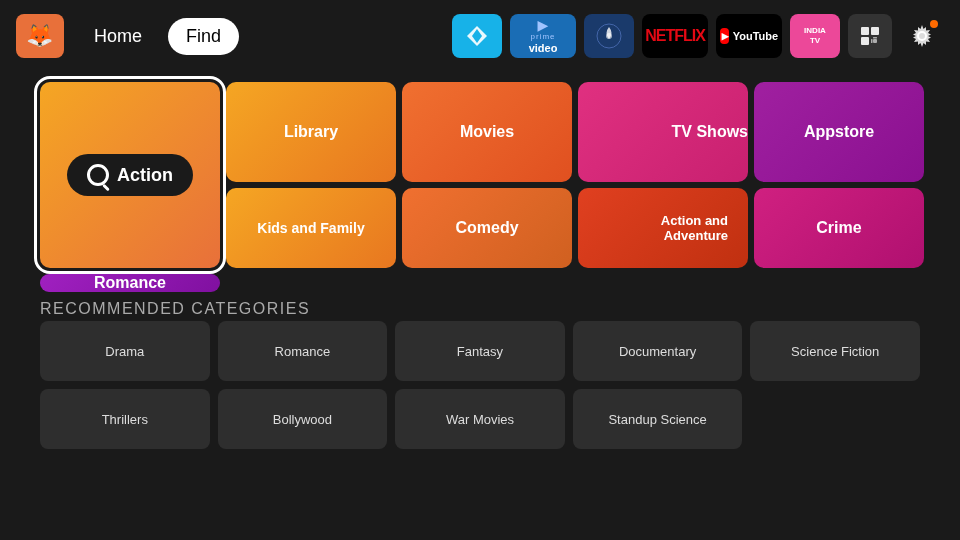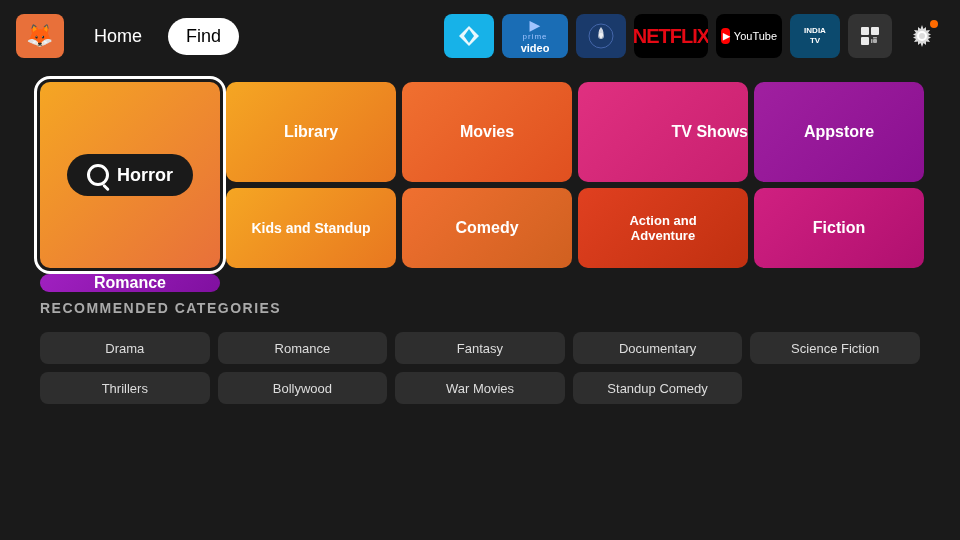--- a/index.html
+++ b/index.html
@@ -74,25 +74,25 @@
       background: #1a6db5;
       font-size: 10px;
       text-align: center;
       padding: 2px;
     }
     .app-paramount {
       width: 50px;
       background: #1a3a6b;
     }
     .app-netflix {
-      width: 74px;
+      width: 66px;
       background: #000;
       color: #e50914;
       font-weight: 900;
-      font-size: 20px;
+      font-size: 16px;
       letter-spacing: -1px;
     }
     .app-youtube {
       width: 66px;
       background: #000;
       color: white;
       font-size: 12px;
       font-weight: bold;
       gap: 4px;
     }
@@ -100,21 +100,21 @@
       background: red;
       border-radius: 4px;
       width: 20px;
       height: 16px;
       display: flex;
       align-items: center;
       justify-content: center;
     }
     .app-india {
       width: 50px;
-      background: #0c4a6e;
+      background: #ec4899;
       font-size: 9px;
       font-weight: bold;
       color: white;
       text-align: center;
     }
     .app-grid {
       width: 44px;
       background: #333;
       font-size: 20px;
     }
@@ -221,52 +221,52 @@
       font-size: 14px;
     }
     
     .tile-comedy {
       background: linear-gradient(135deg, #f07030, #d06020);
     }
     
     .tile-action {
       background: linear-gradient(135deg, #e04020, #c03010);
       font-size: 13px;
-      text-align: center;
+      text-align: right;
       padding: 20px;
     }
     
     .tile-horror {
       background: linear-gradient(135deg, #d02080, #b01070);
     }
     
     .tile-romance {
       background: linear-gradient(135deg, #a020c0, #8010a0);
     }
 
     
     .recommended-label {
-      font-size: 14px;
-      font-weight: 700;
+      font-size: 16px;
+      font-weight: 400;
       letter-spacing: 1.5px;
       color: #aaa;
-      margin-bottom: 16px;
+      margin-bottom: 3px;
       text-transform: uppercase;
     }
 
     .rec-grid {
       display: grid;
       grid-template-columns: repeat(5, 1fr);
       gap: 8px;
     }
 
     .rec-tile {
       background: #2e2e2e;
       border-radius: 8px;
-      height: 32px;
+      height: 60px;
       display: flex;
       align-items: center;
       justify-content: center;
       font-size: 13px;
       font-weight: 500;
       color: #ddd;
       cursor: pointer;
     }
 
     
@@ -330,21 +330,21 @@
     </div>
 
     <div class="app-icon app-netflix">
       <span>NETFLIX</span>
     </div>
 
     <div class="app-icon app-youtube" style="display:flex;align-items:center;gap:4px;padding:0 6px;">
       <div class="yt-play">
         <span style="font-size:9px;margin-left:2px;">▶</span>
       </div>
-      <span style="font-size:11px;font-weight:normal;">YouTube</span>
+      <span style="font-size:11px;font-weight:bold;">YouTube</span>
     </div>
 
     <div class="app-icon app-india">
       <span style="font-size:8px;line-height:1.2;">INDIA<br>TV</span>
     </div>
 
     <div class="app-icon app-grid">
       <svg width="24" height="24" viewBox="0 0 24 24">
         <rect x="3" y="3" width="8" height="8" rx="1" fill="white" opacity="0.9"></rect>
         <rect x="13" y="3" width="8" height="8" rx="1" fill="white" opacity="0.9"></rect>
@@ -365,54 +365,54 @@
   </div>
 </nav>
 
 <div class="main-content">
 
   <div class="tiles-grid">
 
     <div class="tile tile-search" style="grid-row:1/3; grid-column:1;">
       <div class="search-inner">
         <div class="search-circle"></div>
-        <span>Horror</span>
+        <span>Action</span>
       </div>
     </div>
 
     <div class="tile tile-library">
       <span>Library</span>
     </div>
 
     <div class="tile tile-movies">
       <span>Movies</span>
     </div>
 
     <div class="tile tile-tvshows">
       <span>TV Shows</span>
     </div>
 
     <div class="tile tile-appstore">
       <span>Appstore</span>
     </div>
 
     <div class="tile tile-kids">
-      <span>Kids and Standup</span>
+      <span>Kids and Family</span>
     </div>
 
     <div class="tile tile-comedy">
       <span>Comedy</span>
     </div>
 
     <div class="tile tile-action">
       <span>Action and Adventure</span>
     </div>
 
     <div class="tile tile-horror">
-      <span>Fiction</span>
+      <span>Crime</span>
     </div>
 
     <div class="tile tile-romance">
       <span>Romance</span>
     </div>
 
   </div>
 
   <div>
     <div class="recommended-label">RECOMMENDED CATEGORIES</div>
@@ -421,17 +421,17 @@
 
       <div class="rec-tile">Drama</div>
       <div class="rec-tile">Romance</div>
       <div class="rec-tile">Fantasy</div>
       <div class="rec-tile">Documentary</div>
 
       <div class="rec-tile">Science Fiction</div>
       <div class="rec-tile">Thrillers</div>
       <div class="rec-tile">Bollywood</div>
       <div class="rec-tile">War Movies</div>
-      <div class="rec-tile">Standup Comedy</div>
+      <div class="rec-tile">Standup Science</div>
     </div>
   </div>
 
 </div>
 
 </body></html>

